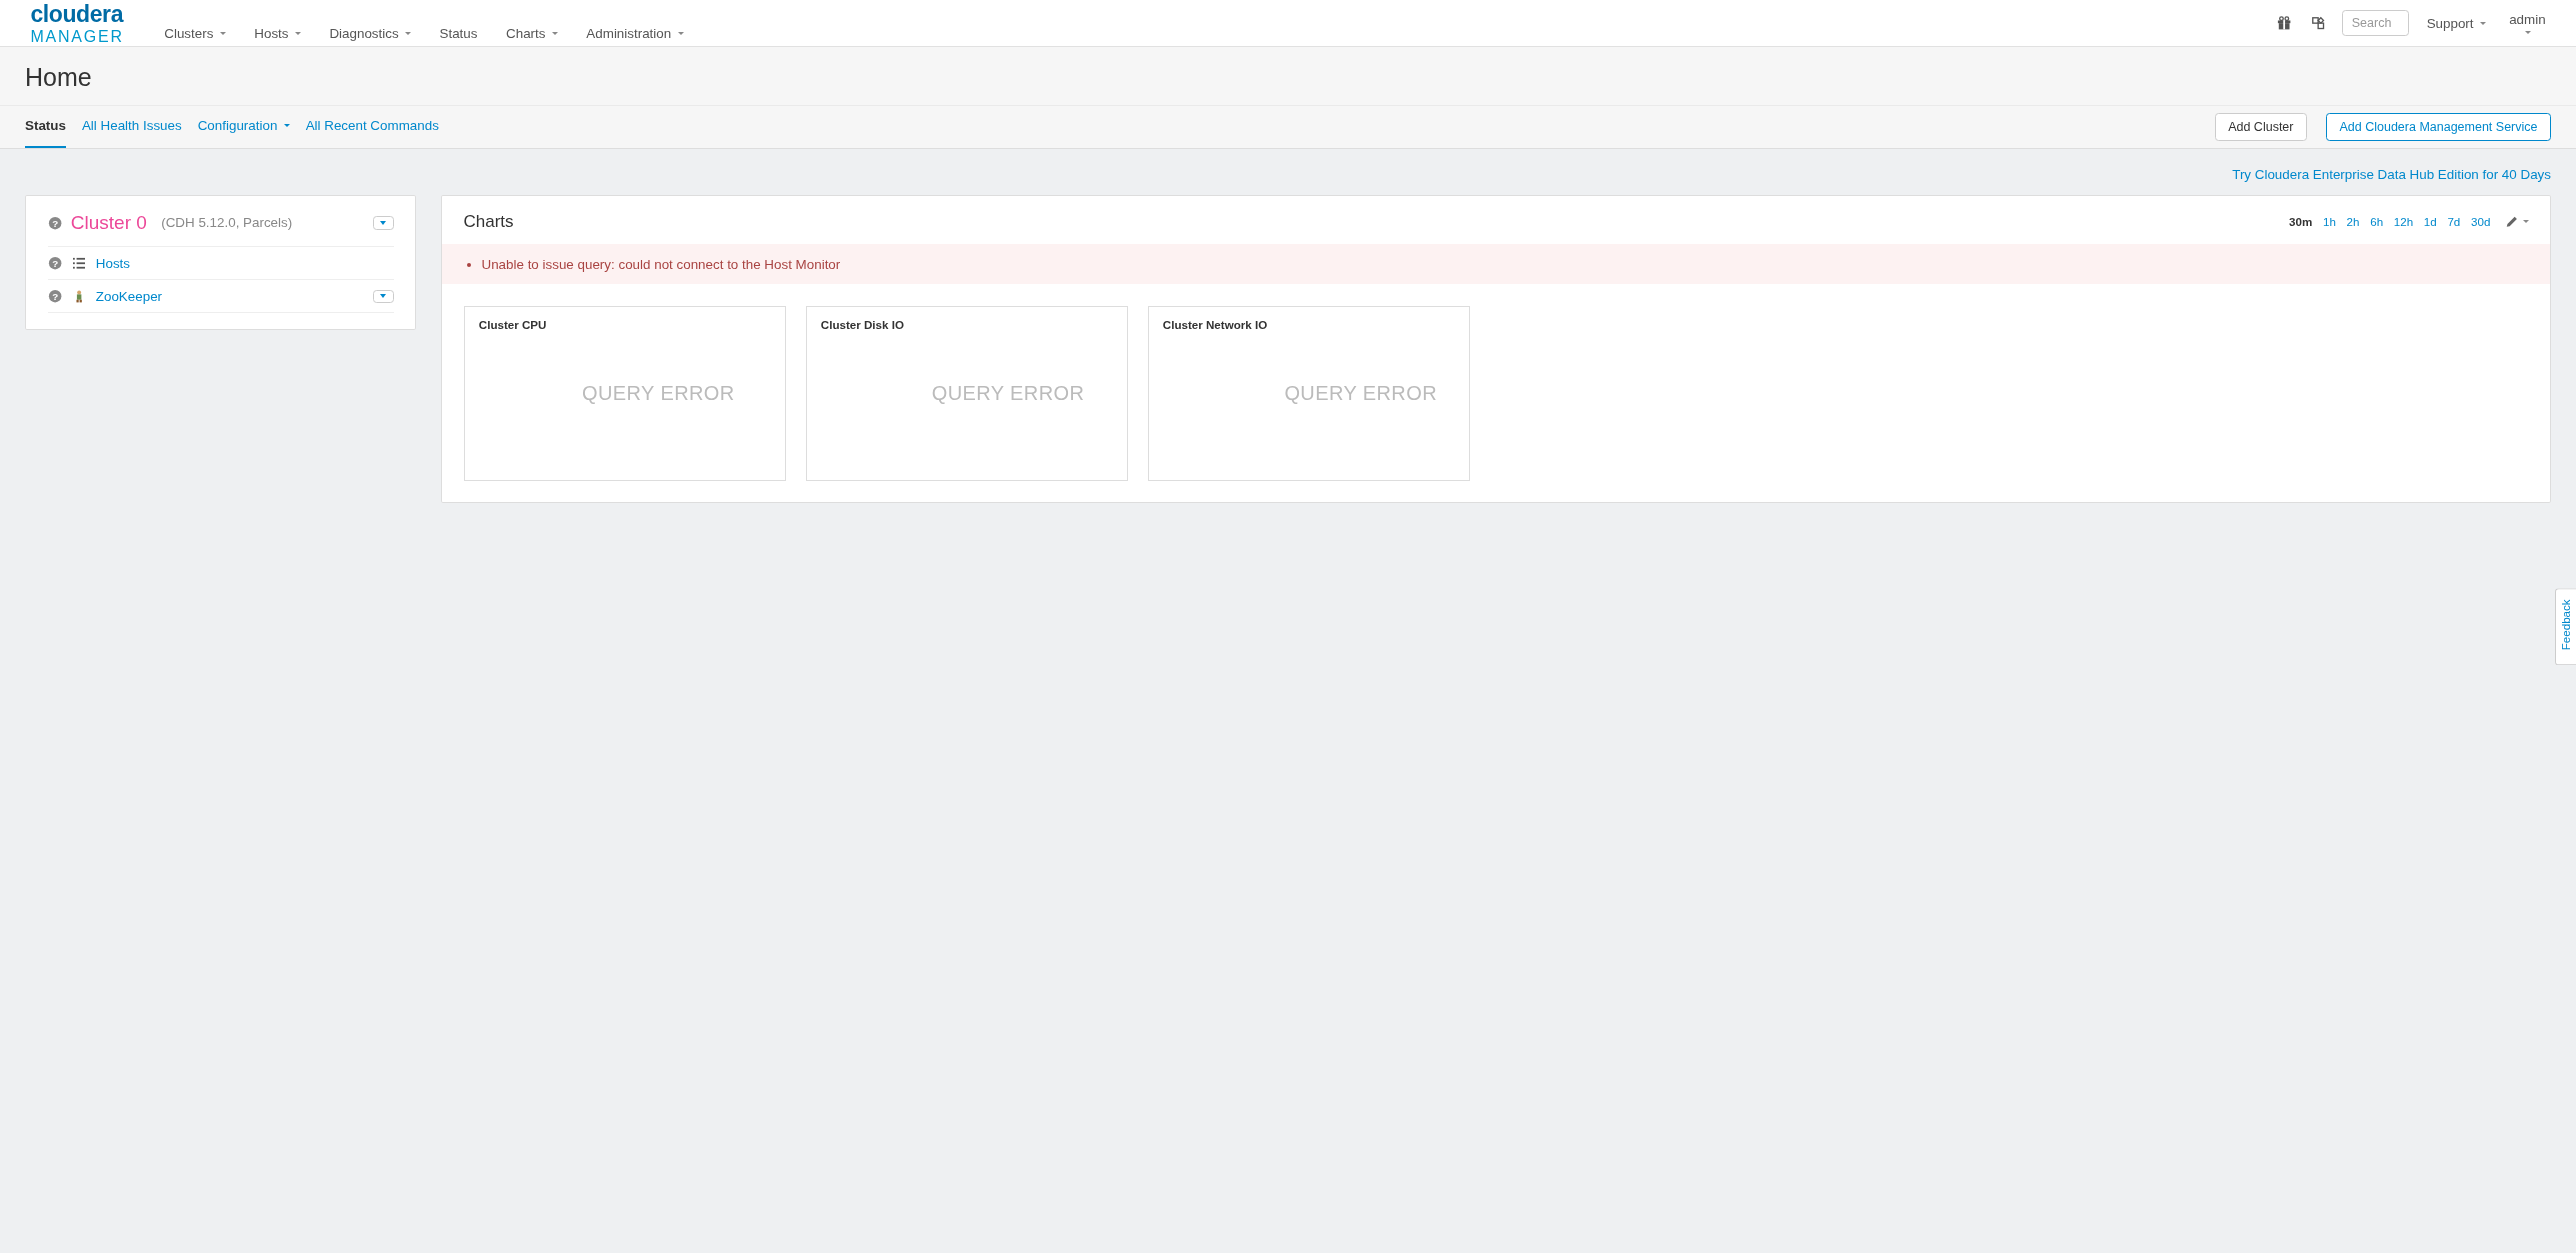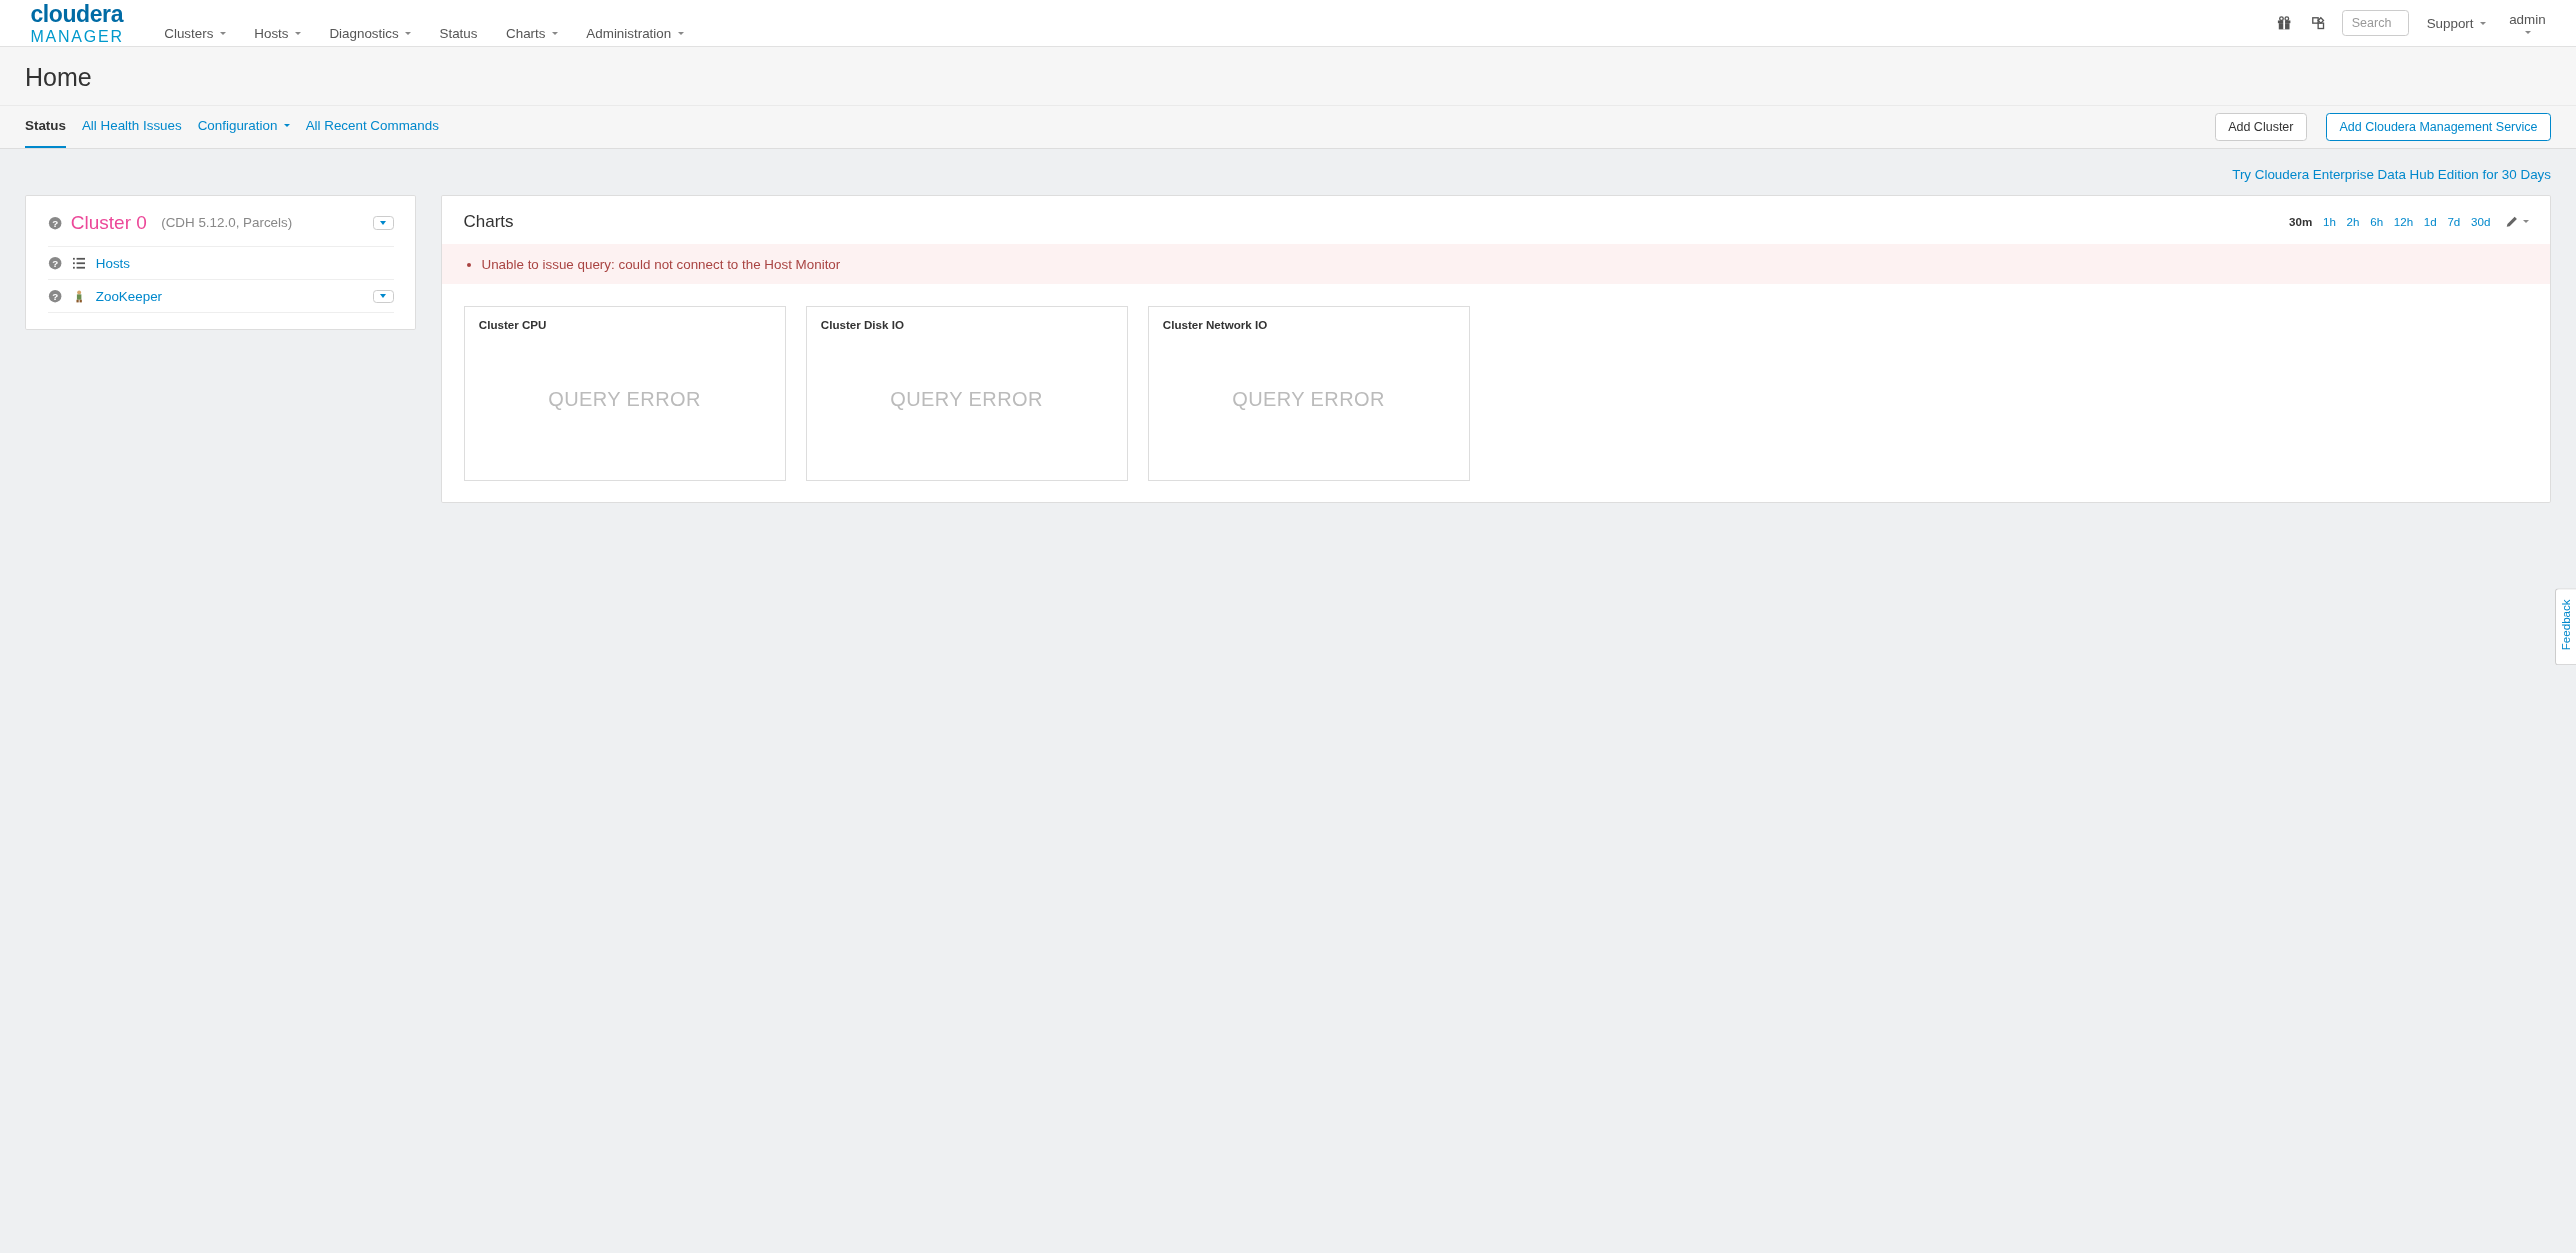--- a/index.html
+++ b/index.html
@@ -61,21 +61,21 @@
 .time-range { margin-left: auto; display: flex; align-items: center; gap: 10.7px; font-size: 11.6px; }
 .time-opt { color: #0088cc; cursor: pointer; }
 .time-opt.active { color: #333; font-weight: 700; }
 .edit-charts { display: flex; align-items: center; gap: 2.7px; cursor: pointer; color: #666; margin-left: 5.4px; }
 
 .alert-error { background: #fdf2f2; padding: 12.5px 21.5px; }
 .alert-error ul { list-style: disc; padding-left: 18px; }
 .alert-error li { color: #a94442; font-size: 13.4px; }
 
 .charts-grid { display: flex; flex-wrap: wrap; gap: 20px; padding: 21.5px; }
-.chart-card { border: 0.9px solid #ddd; width: 322px; height: 175px; padding: 10.7px 14.3px; display: flex; flex-direction: column; }
+.chart-card { border: 0.9px solid #ddd; width: 322px; height: 175px; padding: 10.7px 14.3px; display: flex; flex-direction: row; }
 .chart-card-title { font-size: 11.6px; font-weight: 700; color: #333; }
 .chart-card-body { flex: 1; display: flex; align-items: center; justify-content: center; }
 .query-error { color: #bbb; font-size: 20px; font-weight: 400; letter-spacing: 0.4px; }
 
 
 .feedback-tab { position: fixed; right: 0; top: 50%; transform: translateY(-50%); background: #fff; border: 0.9px solid #ccc; border-right: none; border-radius: 3.6px 0 0 3.6px; padding: 10.7px 3.6px; cursor: pointer; }
 .feedback-tab span { writing-mode: vertical-rl; transform: rotate(180deg); color: #0088cc; font-size: 11.6px; }
 
 .list-icon { color: #666; }
 </style>
@@ -156,21 +156,21 @@
     <div class="tab"><span>All Recent Commands</span></div>
   </div>
   <div class="tabs-actions">
     <button class="btn">Add Cluster</button>
     <button class="btn btn-outline-primary">Add Cloudera Management Service</button>
   </div>
 </div>
 
 <div class="content-area">
   <div class="trial-banner">
-    <a class="trial-link">Try Cloudera Enterprise Data Hub Edition for 30 Days</a>
+    <a class="trial-link">Try Cloudera Enterprise Data Hub Edition for 40 Days</a>
   </div>
   <div class="content-row">
 
     <div class="left-panel">
       <div class="cluster-header">
         <span class="help-icon">
           <svg width="14.3" height="14.3" viewBox="0 0 16 16" style="font-size:14px">
               <circle cx="8" cy="8" r="7" fill="#888"></circle>
               <text x="8" y="12" text-anchor="middle" fill="#fff" font-size="11" font-weight="bold">?</text>
             </svg>

